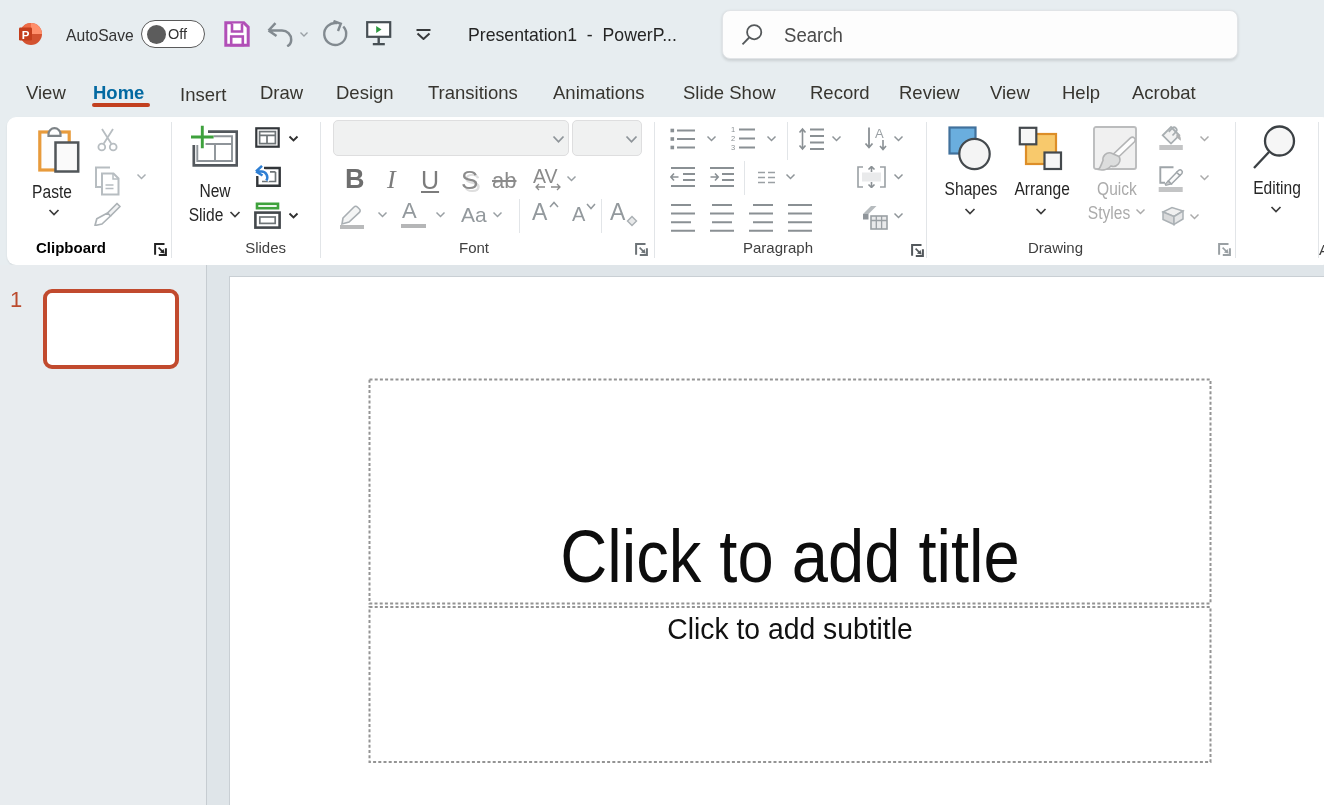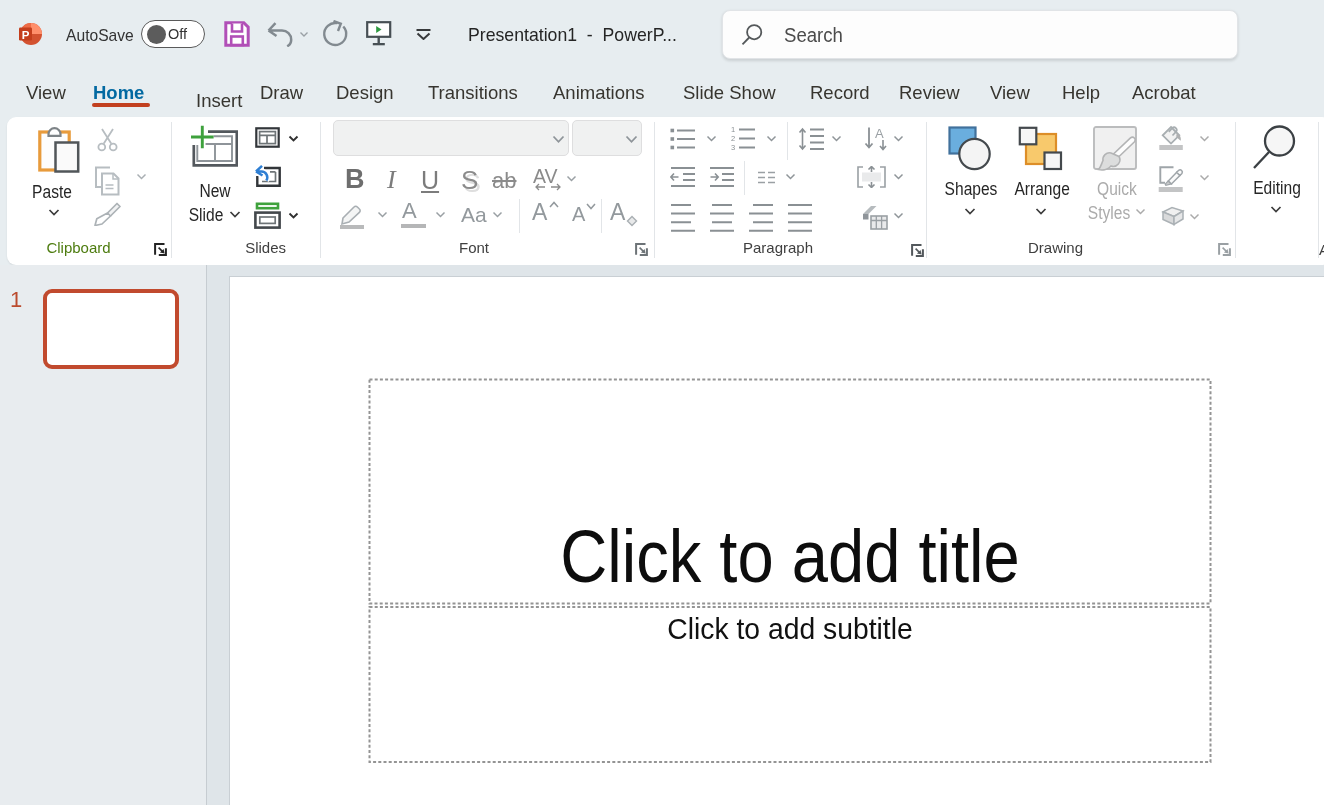--- a/index.html
+++ b/index.html
@@ -61,21 +61,21 @@
     <circle cx="13.2" cy="10.2" r="7.1" fill="none" stroke="#54585a" stroke-width="1.8"></circle>
     <path d="M8.2 15.5 L1.5 22.3" stroke="#54585a" stroke-width="1.8"></path>
   </svg>
   <div class="abs" style="left:784px;top:24px;font-size:20px;color:#4c4c4c;transform:scaleX(0.93);transform-origin:left center;">Search</div>
 </div>
 
 <div class="abs" id="tabs" style="left:0;top:68px;width:1324px;height:49px;font-size:18.5px;color:#37352f;">
   <div class="abs" style="left:26px;top:14px;">View</div>
   <div class="abs" style="left:93px;top:14px;font-weight:bold;color:#0369a1;">Home</div>
   <div class="abs" style="left:92px;top:35px;width:58px;height:3.5px;background:#c2401f;border-radius:2px;"></div>
-  <div class="abs" style="left:180px;top:22px;margin-left:16px;">Insert</div>
+  <div class="abs" style="left:180px;top:16px;">Insert</div>
   <div class="abs" style="left:260px;top:14px;">Draw</div>
   <div class="abs" style="left:336px;top:14px;">Design</div>
   <div class="abs" style="left:428px;top:14px;">Transitions</div>
   <div class="abs" style="left:553px;top:14px;">Animations</div>
   <div class="abs" style="left:683px;top:14px;">Slide Show</div>
   <div class="abs" style="left:810px;top:14px;">Record</div>
   <div class="abs" style="left:899px;top:14px;">Review</div>
   <div class="abs" style="left:990px;top:14px;">View</div>
   <div class="abs" style="left:1062px;top:14px;text-align:center;">Help</div>
   <div class="abs" style="left:1132px;top:14px;">Acrobat</div>
@@ -103,21 +103,21 @@
   <path d="M19 8 v5 h5" fill="none" stroke="#b7bdc1" stroke-width="1.5"></path>
   <path d="M11.5 19 h8 M11.5 22.5 h8" stroke="#b7bdc1" stroke-width="1.6"></path>
 </svg>
 <svg class="abs" style="left:136px;top:173px" width="11" height="8" viewBox="0 0 11 8">
     <path d="M1.5 1.5 L5.5 5.5 L9.5 1.5" stroke="#a9afb3" fill="none" stroke-width="1.5"></path>
   </svg>
 <svg class="abs" style="left:94px;top:202px" width="27" height="24" viewBox="0 0 27 24">
   <path d="M13.5 11 L23 1.5 L26 4.5 L16.5 14" fill="#f1f2f3" stroke="#acb2b6" stroke-width="1.7" stroke-linejoin="round"></path>
   <path d="M13.5 11 L16.5 14 L8 22 L1 23.5 L2.8 16.8 Z" fill="#fff" stroke="#acb2b6" stroke-width="1.7" stroke-linejoin="round"></path>
 </svg>
-<div class="abs" style="left:36px;top:239px;width:85px;text-align:center;font-size:15px;color:#4d7c0f;">Clipboard</div>
+<div class="abs" style="left:36px;top:239px;width:85px;font-size:15px;color:#000000;font-weight:bold;">Clipboard</div>
 <svg class="abs" style="left:154px;top:243px" width="13" height="13" viewBox="0 0 13 13">
   <path d="M1.1 11.8 V1.1 H10.5" stroke="#232323" stroke-width="2" fill="none"></path>
   <path d="M11.9 5.2 V11.9 H4.8" stroke="#232323" stroke-width="2" fill="none"></path>
   <path d="M4.6 4.6 L8.6 8.6" stroke="#232323" stroke-width="1.6"></path>
   <path d="M10.6 10.6 L5.9 9.6 L9.6 5.9 Z" fill="#232323"></path>
 </svg>
 <div class="abs" style="left:171px;top:122px;width:1px;height:136px;background:#e2e5e8;"></div>
 
 <svg class="abs" style="left:188px;top:125px" width="50" height="42" viewBox="0 0 50 42">
   <path d="M20 6.7 H48.8 V40.4 H5.8 V20" fill="none" stroke="#53585d" stroke-width="2.7"></path>

